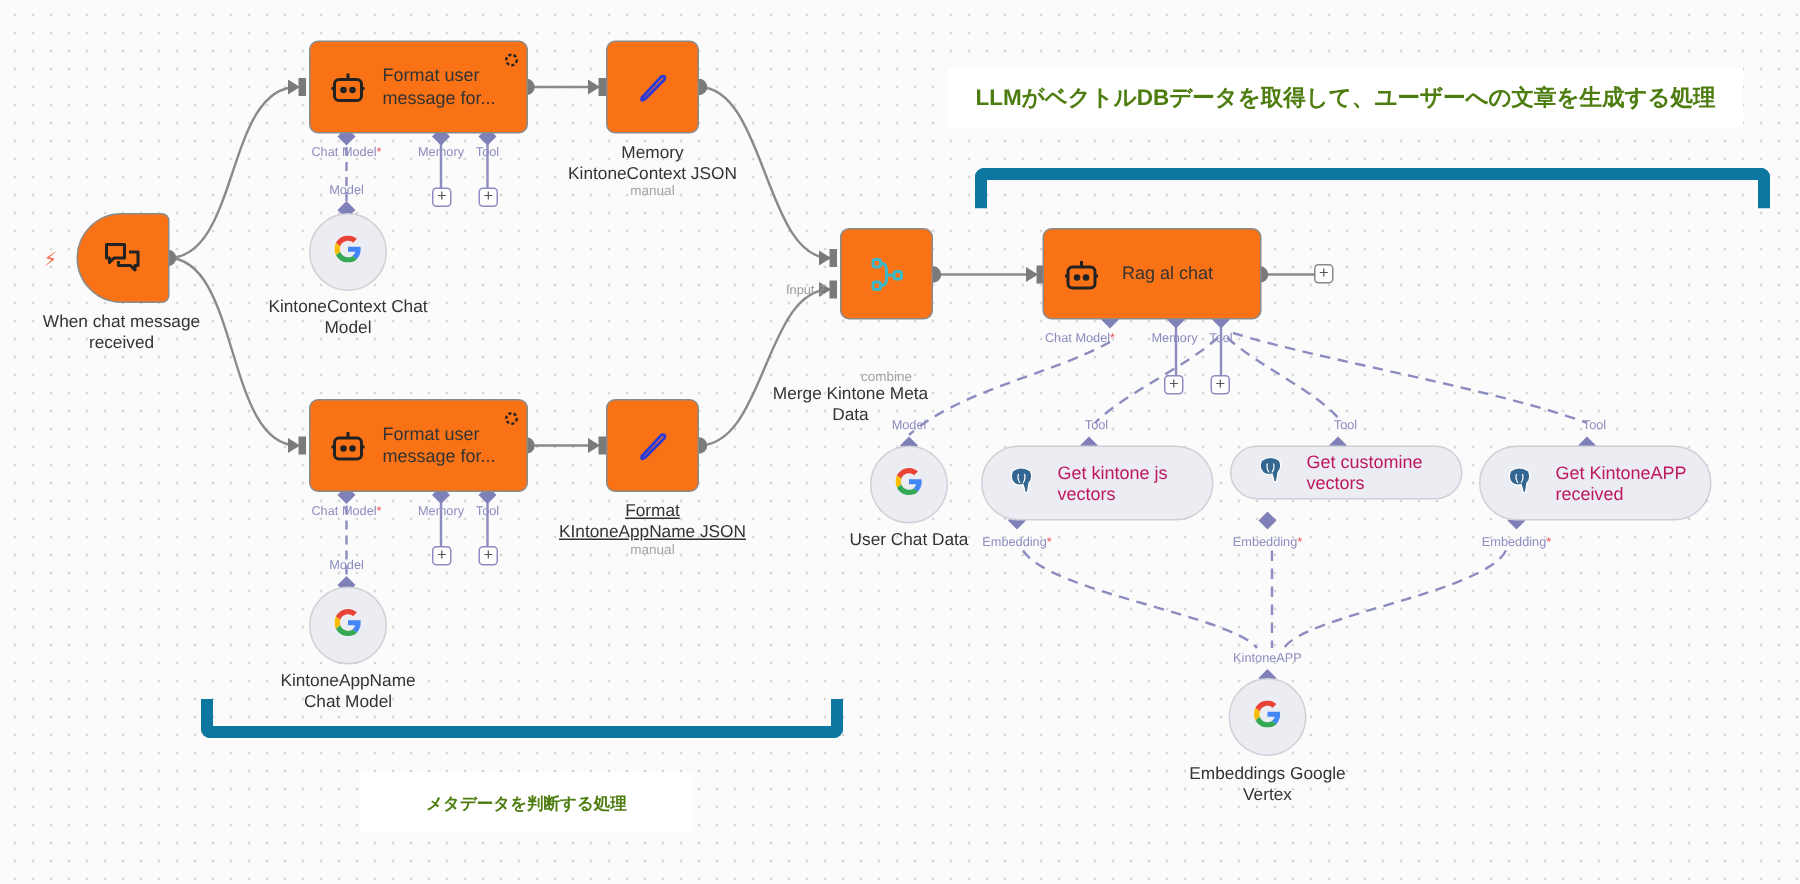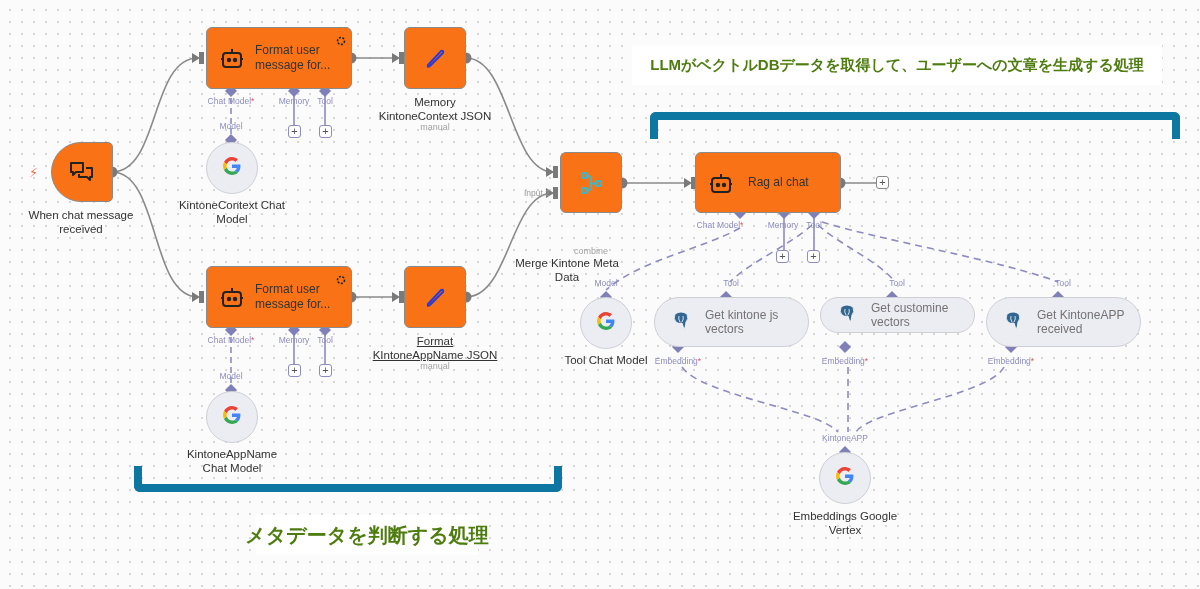--- a/index.html
+++ b/index.html
@@ -26,21 +26,21 @@
   .circle-node {
     position: absolute; box-sizing: border-box; border-radius: 50%;
     background: #ececf3; border: 1.6px solid #cfcfd6;
     display: flex; align-items: center; justify-content: center;
   }
   .pill-node {
     position: absolute; box-sizing: border-box; border-radius: 30px;
     background: #ececf3; border: 1.6px solid #cfcfd6;
     display: flex; align-items: center;
   }
-  .pill-node .ntext { font-size: 12px; line-height: 14px; color: #737373; margin-left: 6px; }
+  .pill-node .ntext { font-size: 12px; line-height: 14px; color: #be185d; margin-left: 6px; }
   .pill-node .icon-wrap { width: 28px; margin-left: 16px; }
   .lbl {
     position: absolute; text-align: center; font-size: 11.5px; line-height: 14px; color: #333;
     transform: translateX(-50%); white-space: nowrap;
   }
   .sub { position: absolute; text-align: center; font-size: 9px; color: #a3a3a3; transform: translateX(-50%); }
   .plabel { position: absolute; font-size: 8.5px; color: #8c8cc0; transform: translateX(-50%); white-space: nowrap; text-align: center; }
   .plabel .req { color: #e8525a; }
   .inlabel { position: absolute; font-size: 8.5px; color: #9a9a9a; white-space: nowrap; }
   .plus-btn {
@@ -267,21 +267,21 @@
 
 <div class="plabel" style="left:606px;top:278px;">Model</div>
 <div class="circle-node" style="left:580px;top:297px;width:52px;height:52px;">
   <span><svg width="18" height="18" viewBox="0 0 48 48">
         <path fill="#EA4335" d="M24 9.5c3.5 0 6.6 1.2 9 3.5l6.7-6.7C35.6 2.4 30.2 0 24 0 14.6 0 6.6 5.4 2.6 13.2l7.8 6C12.3 13.6 17.7 9.5 24 9.5z"></path>
         <path fill="#4285F4" d="M46.5 24.5c0-1.6-.1-3.1-.4-4.5H24v9h12.7c-.6 3-2.3 5.5-4.8 7.2l7.5 5.8c4.4-4.1 7.1-10.1 7.1-17.5z"></path>
         <path fill="#FBBC05" d="M10.4 28.8c-.5-1.5-.8-3.1-.8-4.8s.3-3.3.8-4.8l-7.8-6C.9 16.5 0 20.1 0 24s.9 7.5 2.6 10.8l7.8-6z"></path>
         <path fill="#34A853" d="M24 48c6.5 0 11.9-2.1 15.9-5.8l-7.5-5.8c-2.1 1.4-4.8 2.3-8.4 2.3-6.3 0-11.7-4.1-13.6-9.8l-7.8 6C6.6 42.6 14.6 48 24 48z"></path>
       </svg></span>
 </div>
-<div class="lbl" style="left:606px;top:353px;">Tool Chat Model</div>
+<div class="lbl" style="left:606px;top:353px;">User Chat Data</div>
 
 <div class="plabel" style="left:731px;top:278px;">Tool</div>
 <div class="pill-node" style="left:654px;top:297px;width:155px;height:50px;">
   <div class="icon-wrap"><svg width="20" height="20" viewBox="0 0 20 20">
         <path d="M4,4 Q10,0 16,4 Q18,9 15,12 L14,18 Q12,19 12,16 L11,13 Q7,14 5,12 Q2,9 4,4 Z" fill="#336791" stroke="#fff" stroke-width="0.8"></path>
         <path d="M8,6 Q7,9 9,12 M12,6 Q13,9 11,12" stroke="#fff" stroke-width="0.8" fill="none"></path>
       </svg></div>
   <div class="ntext" style="width:90px;">Get kintone js vectors</div>
 </div>
 <div class="plabel" style="left:678px;top:356px;"><span>Embedding</span><span class="req">*</span></div>
@@ -313,13 +313,13 @@
         <path fill="#4285F4" d="M46.5 24.5c0-1.6-.1-3.1-.4-4.5H24v9h12.7c-.6 3-2.3 5.5-4.8 7.2l7.5 5.8c4.4-4.1 7.1-10.1 7.1-17.5z"></path>
         <path fill="#FBBC05" d="M10.4 28.8c-.5-1.5-.8-3.1-.8-4.8s.3-3.3.8-4.8l-7.8-6C.9 16.5 0 20.1 0 24s.9 7.5 2.6 10.8l7.8-6z"></path>
         <path fill="#34A853" d="M24 48c6.5 0 11.9-2.1 15.9-5.8l-7.5-5.8c-2.1 1.4-4.8 2.3-8.4 2.3-6.3 0-11.7-4.1-13.6-9.8l-7.8 6C6.6 42.6 14.6 48 24 48z"></path>
       </svg></span>
 </div>
 <div class="lbl" style="left:845px;top:509px;width:120px;white-space:normal;">Embeddings Google Vertex</div>
 
 <div class="anno-box" style="left:632px;top:45px;width:530px;height:40px;font-size:15px;">LLMがベクトルDBデータを取得して、ユーザーへの文章を生成する処理</div>
 <div class="bracket" style="left:650px;top:112px;width:530px;height:27px;border-width:8px 8px 0 8px;border-radius:6px 6px 0 0;"></div>
 <div class="bracket" style="left:134px;top:466px;width:428px;height:26px;border-width:0 8px 8px 8px;border-radius:0 0 6px 6px;"></div>
-<div class="anno-box" style="left:256px;top:515px;width:222px;height:40px;font-size:20px;">メタデータを判断する処理</div>
+<div class="anno-box" style="left:240px;top:515px;width:222px;height:40px;font-size:11px;">メタデータを判断する処理</div>
 
 </body></html>

